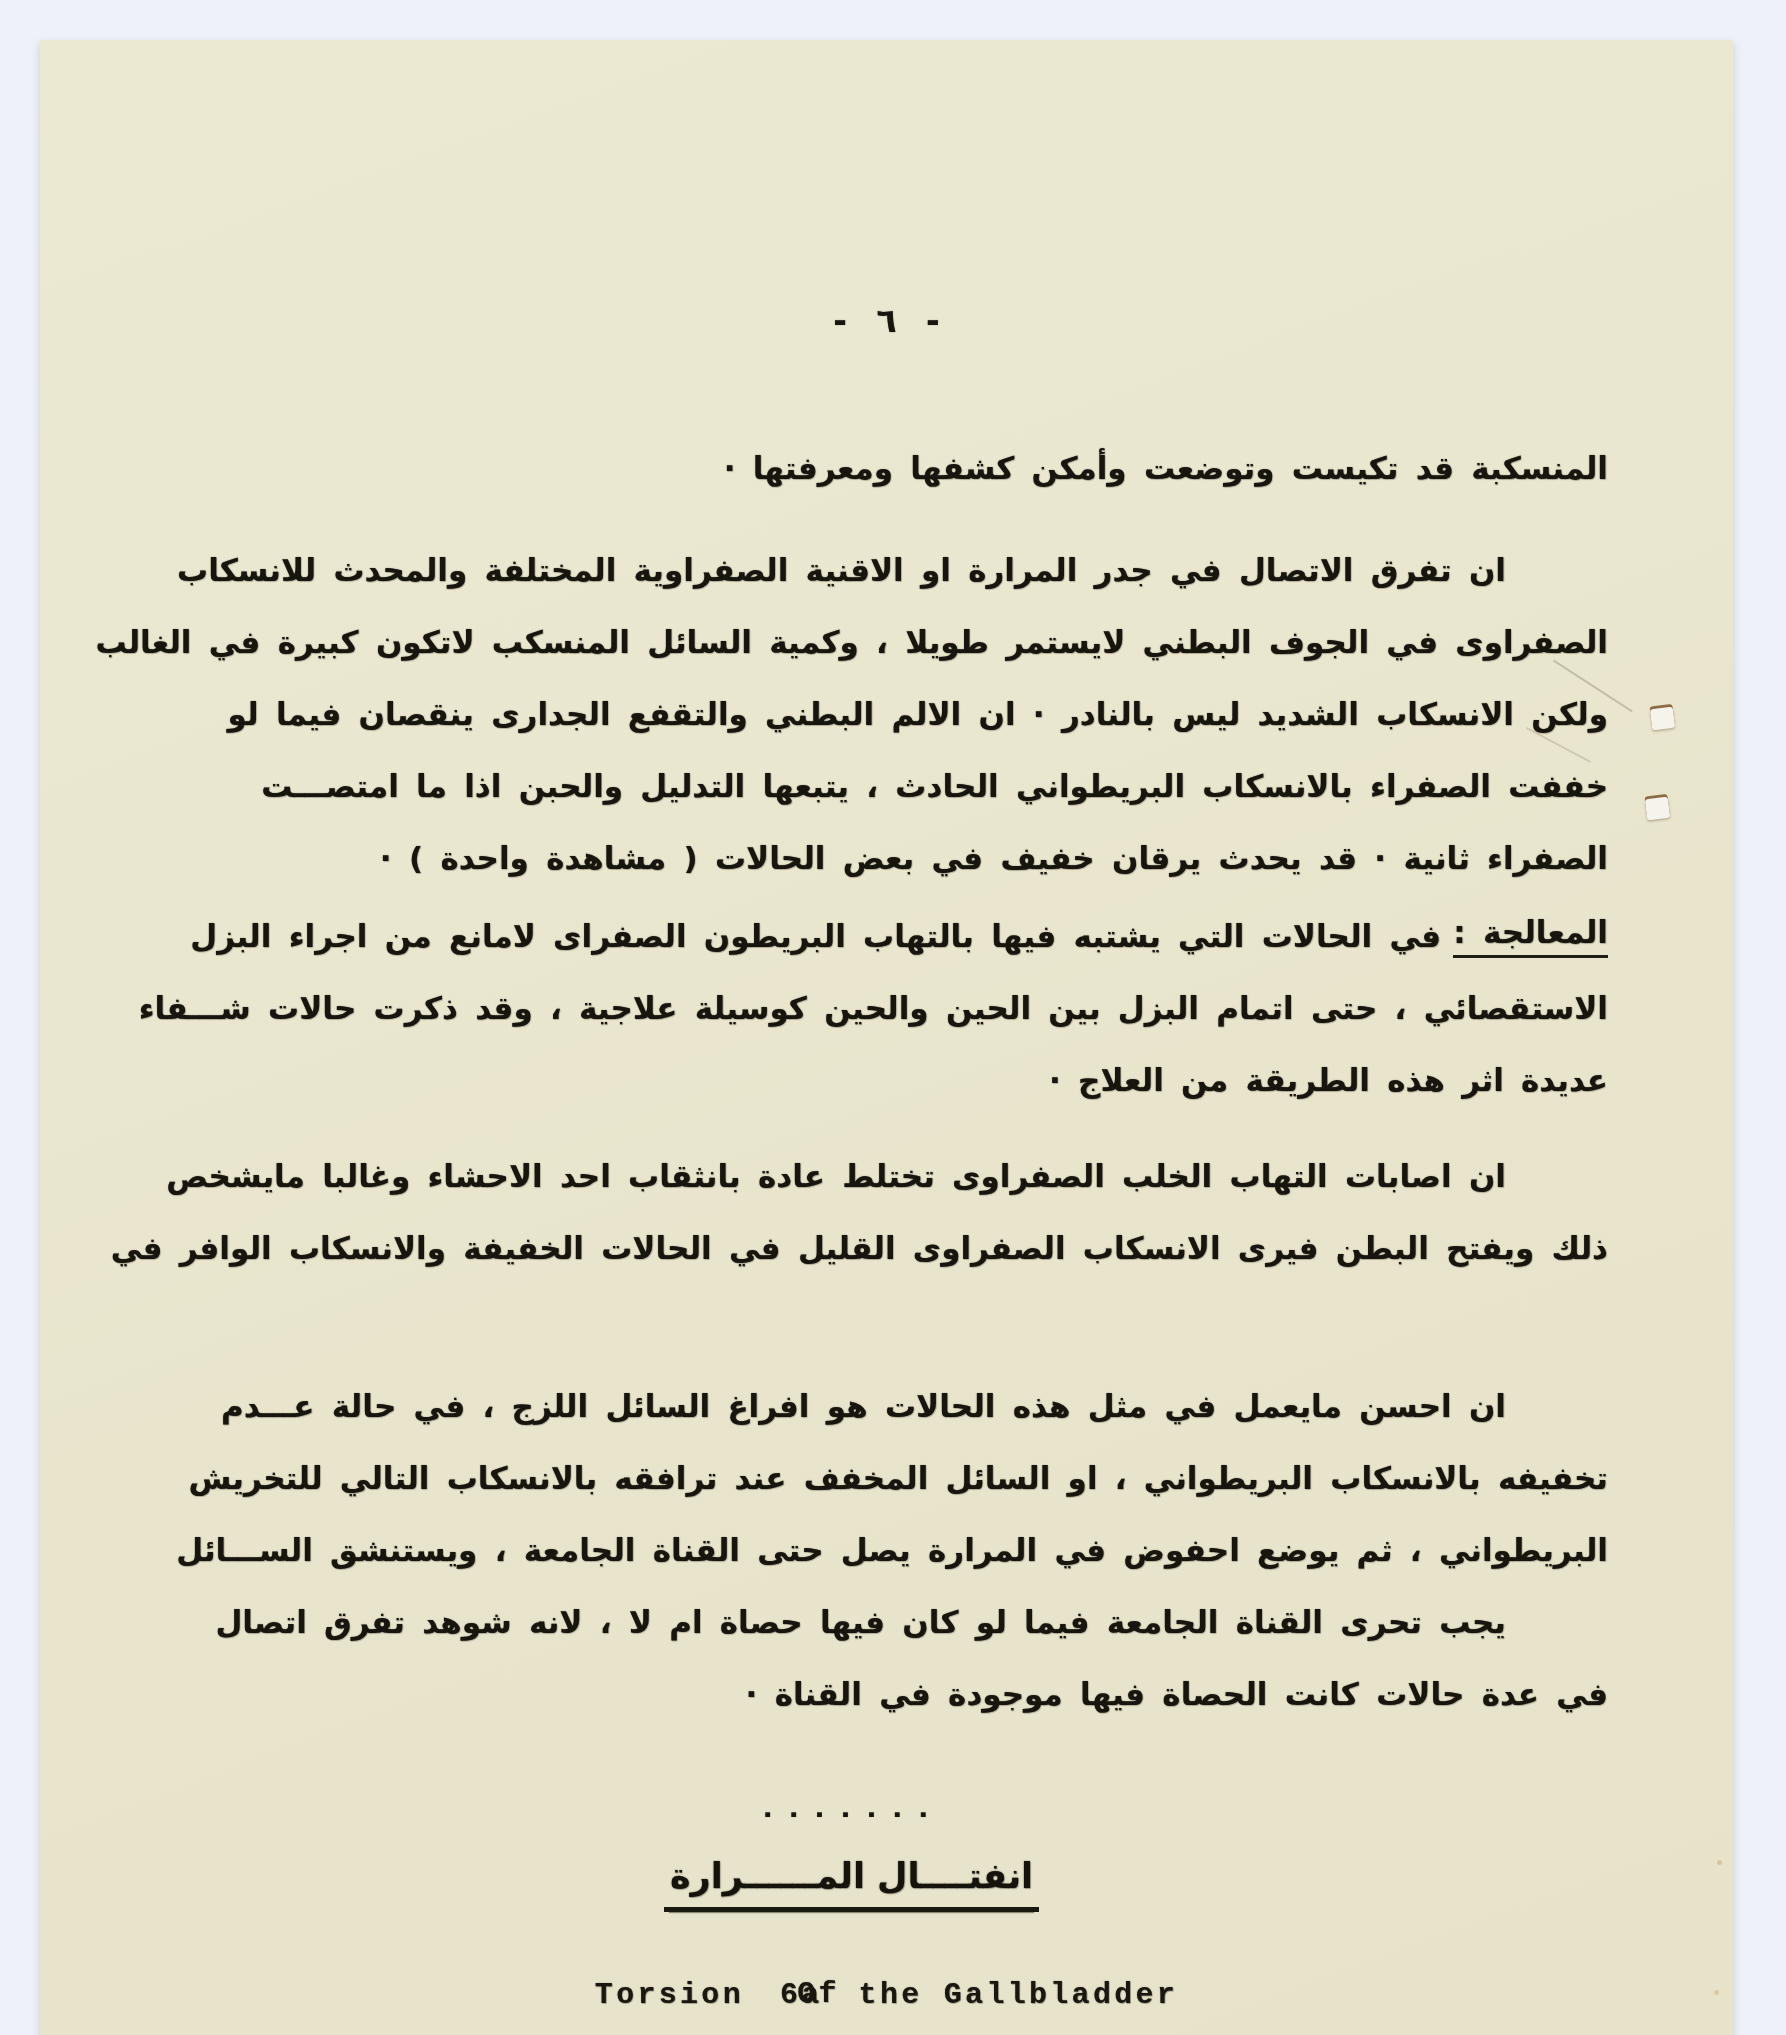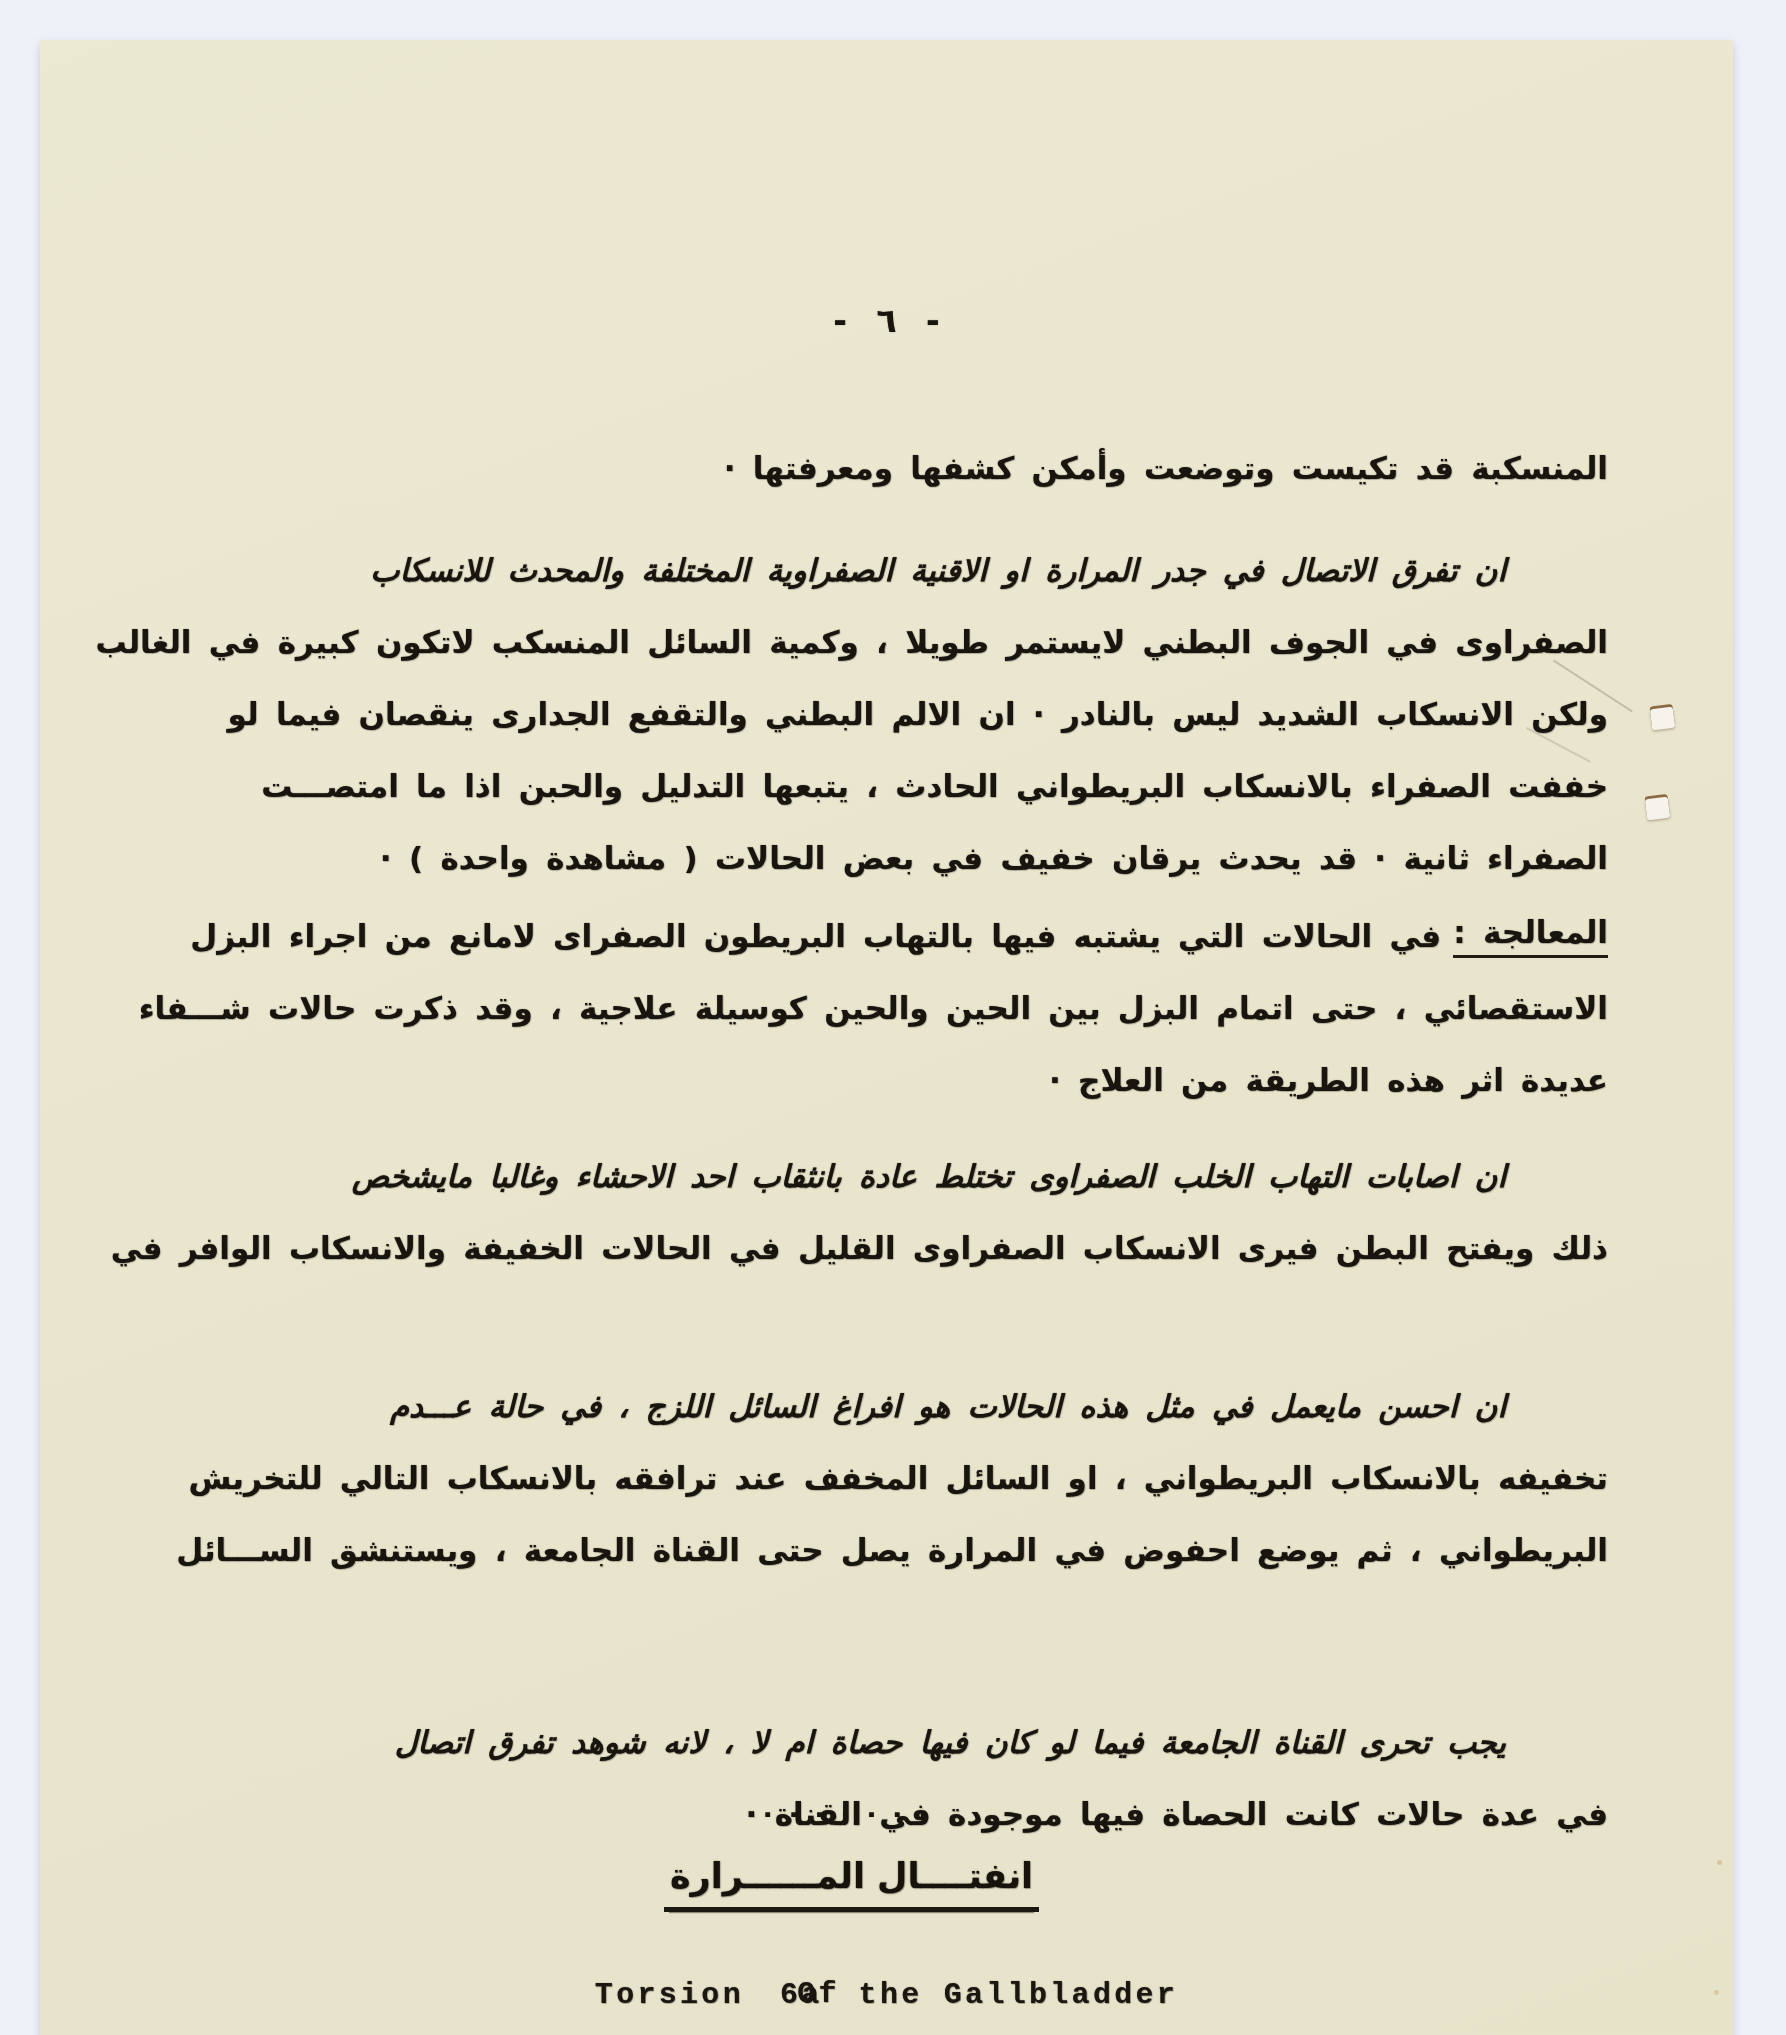--- a/index.html
+++ b/index.html
@@ -21,21 +21,21 @@
   }
   .line{
     height:72px;
     display:flex;align-items:center;justify-content:flex-start;
     white-space:nowrap;
     font-size:31px;font-weight:bold;
     color:#17150e;
     word-spacing:6.5px;
     text-shadow:0 0 1.2px rgba(23,21,14,.55),0.8px 1.2px 0.8px rgba(23,21,14,.20);
   }
-  .line.indent{padding-right:102px;font-style:italic;}
+  .line.indent{padding-right:102px;}
   .u-label{border-bottom:3.3px solid #201d14;padding-bottom:4.9px;}
   .rest{margin-right:12.2px;}
   .pagenum{
     position:absolute;left:0;right:0;top:261px;
     text-align:center;direction:rtl;
     font-size:33px;font-weight:bold;color:#17150e;
     word-spacing:18px;
     text-shadow:0 0 1.2px rgba(23,21,14,.5);
   }
   .dots{
@@ -109,21 +109,21 @@
     </div>
   <div class="textcol" style="top:1100px">
       <div class="line indent">ان اصابات التهاب الخلب الصفراوى تختلط عادة بانثقاب احد الاحشاء وغالبا مايشخص</div>
       <div class="line">ذلك ويفتح البطن فيرى الانسكاب الصفراوى القليل في الحالات الخفيفة والانسكاب الوافر في</div>
     </div>
   <div class="textcol" style="top:1330px">
       <div class="line indent">ان احسن مايعمل في مثل هذه الحالات هو افراغ السائل اللزج ، في حالة عـــدم</div>
       <div class="line">تخفيفه بالانسكاب البريطواني ، او السائل المخفف عند ترافقه بالانسكاب التالي للتخريش</div>
       <div class="line">البريطواني ، ثم يوضع احفوض في المرارة يصل حتى القناة الجامعة ، ويستنشق الســـائل</div>
     </div>
-  <div class="textcol" style="top:1666px">
+  <div class="textcol" style="top:1546px">
       <div class="line indent">يجب تحرى القناة الجامعة فيما لو كان فيها حصاة ام لا ، لانه شوهد تفرق اتصال</div>
       <div class="line">في عدة حالات كانت الحصاة فيها موجودة في القناة ·</div>
     </div>
 
   <div class="dots">٠ ٠ ٠ ٠ ٠ ٠ ٠</div>
 
   <div class="ar-head">
     <span class="u-title">انفتــــال المــــــرارة</span>
   </div>
 

